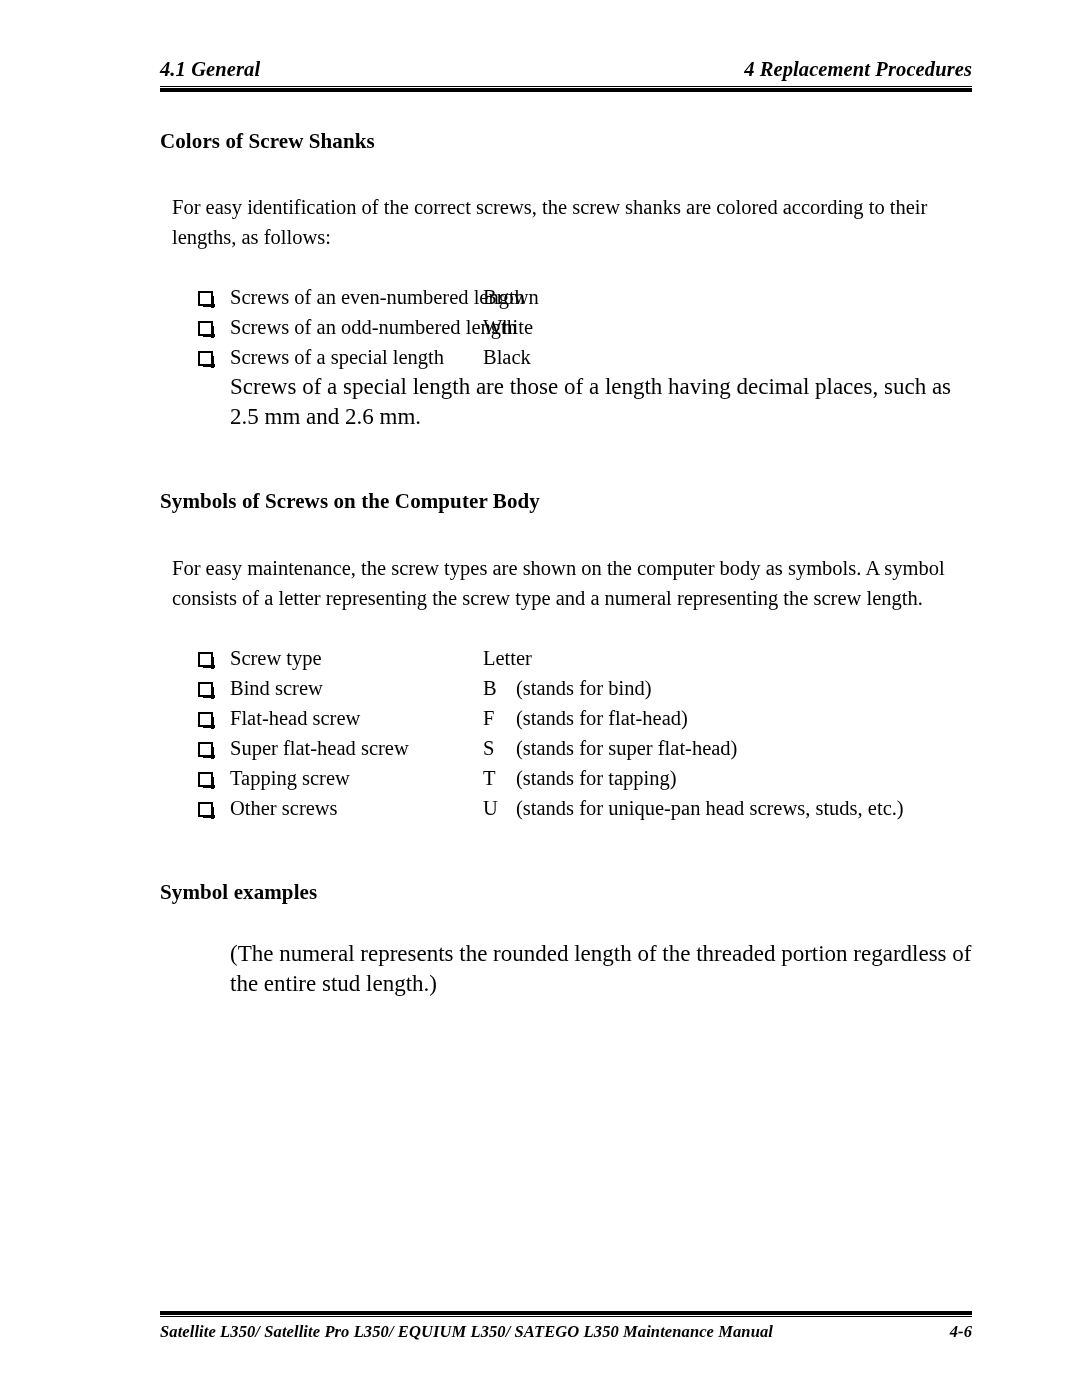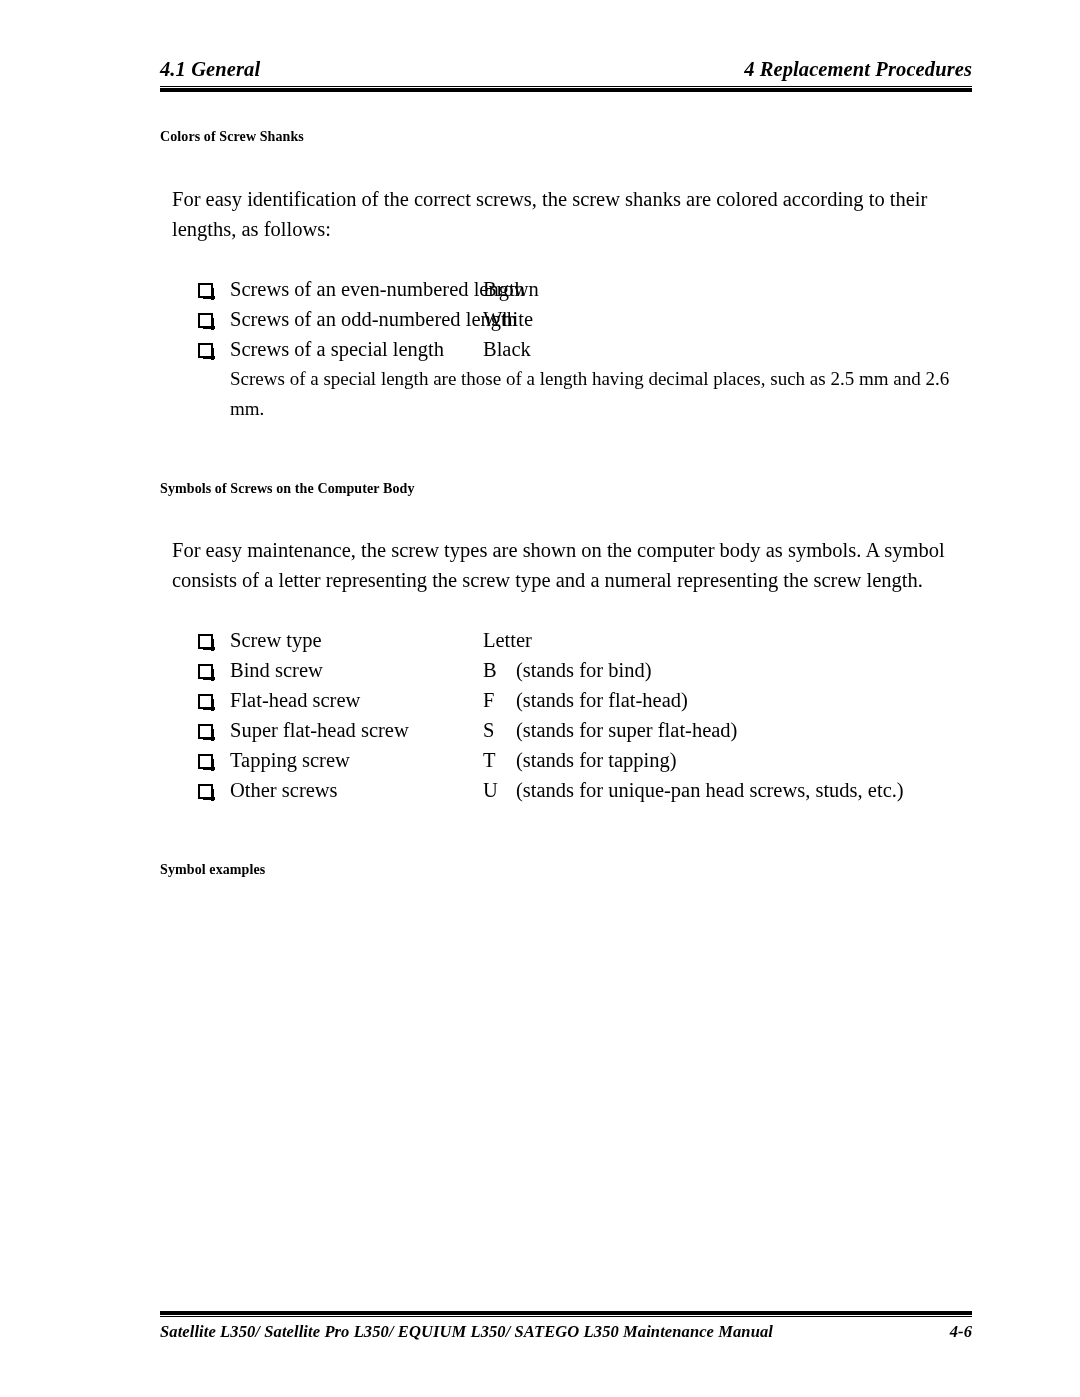--- a/index.html
+++ b/index.html
@@ -57,21 +57,21 @@
   
   .content {
     position: absolute;
     left: 152px;
     top: 128px;
     width: 812px;
   }
 
   h2.section-heading {
     margin: 0;
-    font-size: 14px;
+    font-size: 21px;
     font-weight: bold;
     line-height: 1.25;
     letter-spacing: 0.1px;
   }
 
   p.body-text {
     margin: 12px;
     font-size: 20.5px;
     line-height: 30px;
     text-align: left;
@@ -152,21 +152,21 @@
   }
   .col-note {
     flex: 1 1 auto;
     white-space: nowrap;
   }
 
   
   p.list-continuation {
     margin: 0;
     padding-left: 70px;
-    font-size: 19px;
+    font-size: 23px;
     line-height: 30px;
   }
 
   
   .footer-rule-thick {
     position: absolute;
     left: 152px;
     top: 1311px;
     width: 812px;
     height: 4px;
@@ -296,20 +296,21 @@
         <span class="col-code">U</span>
         <span class="col-note">(stands for unique-pan head screws, studs, etc.)</span>
       </li>
     </ul>
 
     <div class="gap-section"></div>
 
     <h2 class="section-heading">Symbol examples</h2>
     <div class="gap-section-small"></div>
 
+    <p class="list-continuation">(The numeral represents the rounded length of the threaded portion regardless of the entire stud length.)</p>
 
   </div>
 
   <div class="footer-rule-thick"></div>
   <div class="footer-rule"></div>
   <div class="running-footer">
     <span class="ftr-left">Satellite L350/ Satellite Pro L350/ EQUIUM L350/ SATEGO L350 Maintenance Manual</span>
     <span class="ftr-right">4-6</span>
   </div>
 

